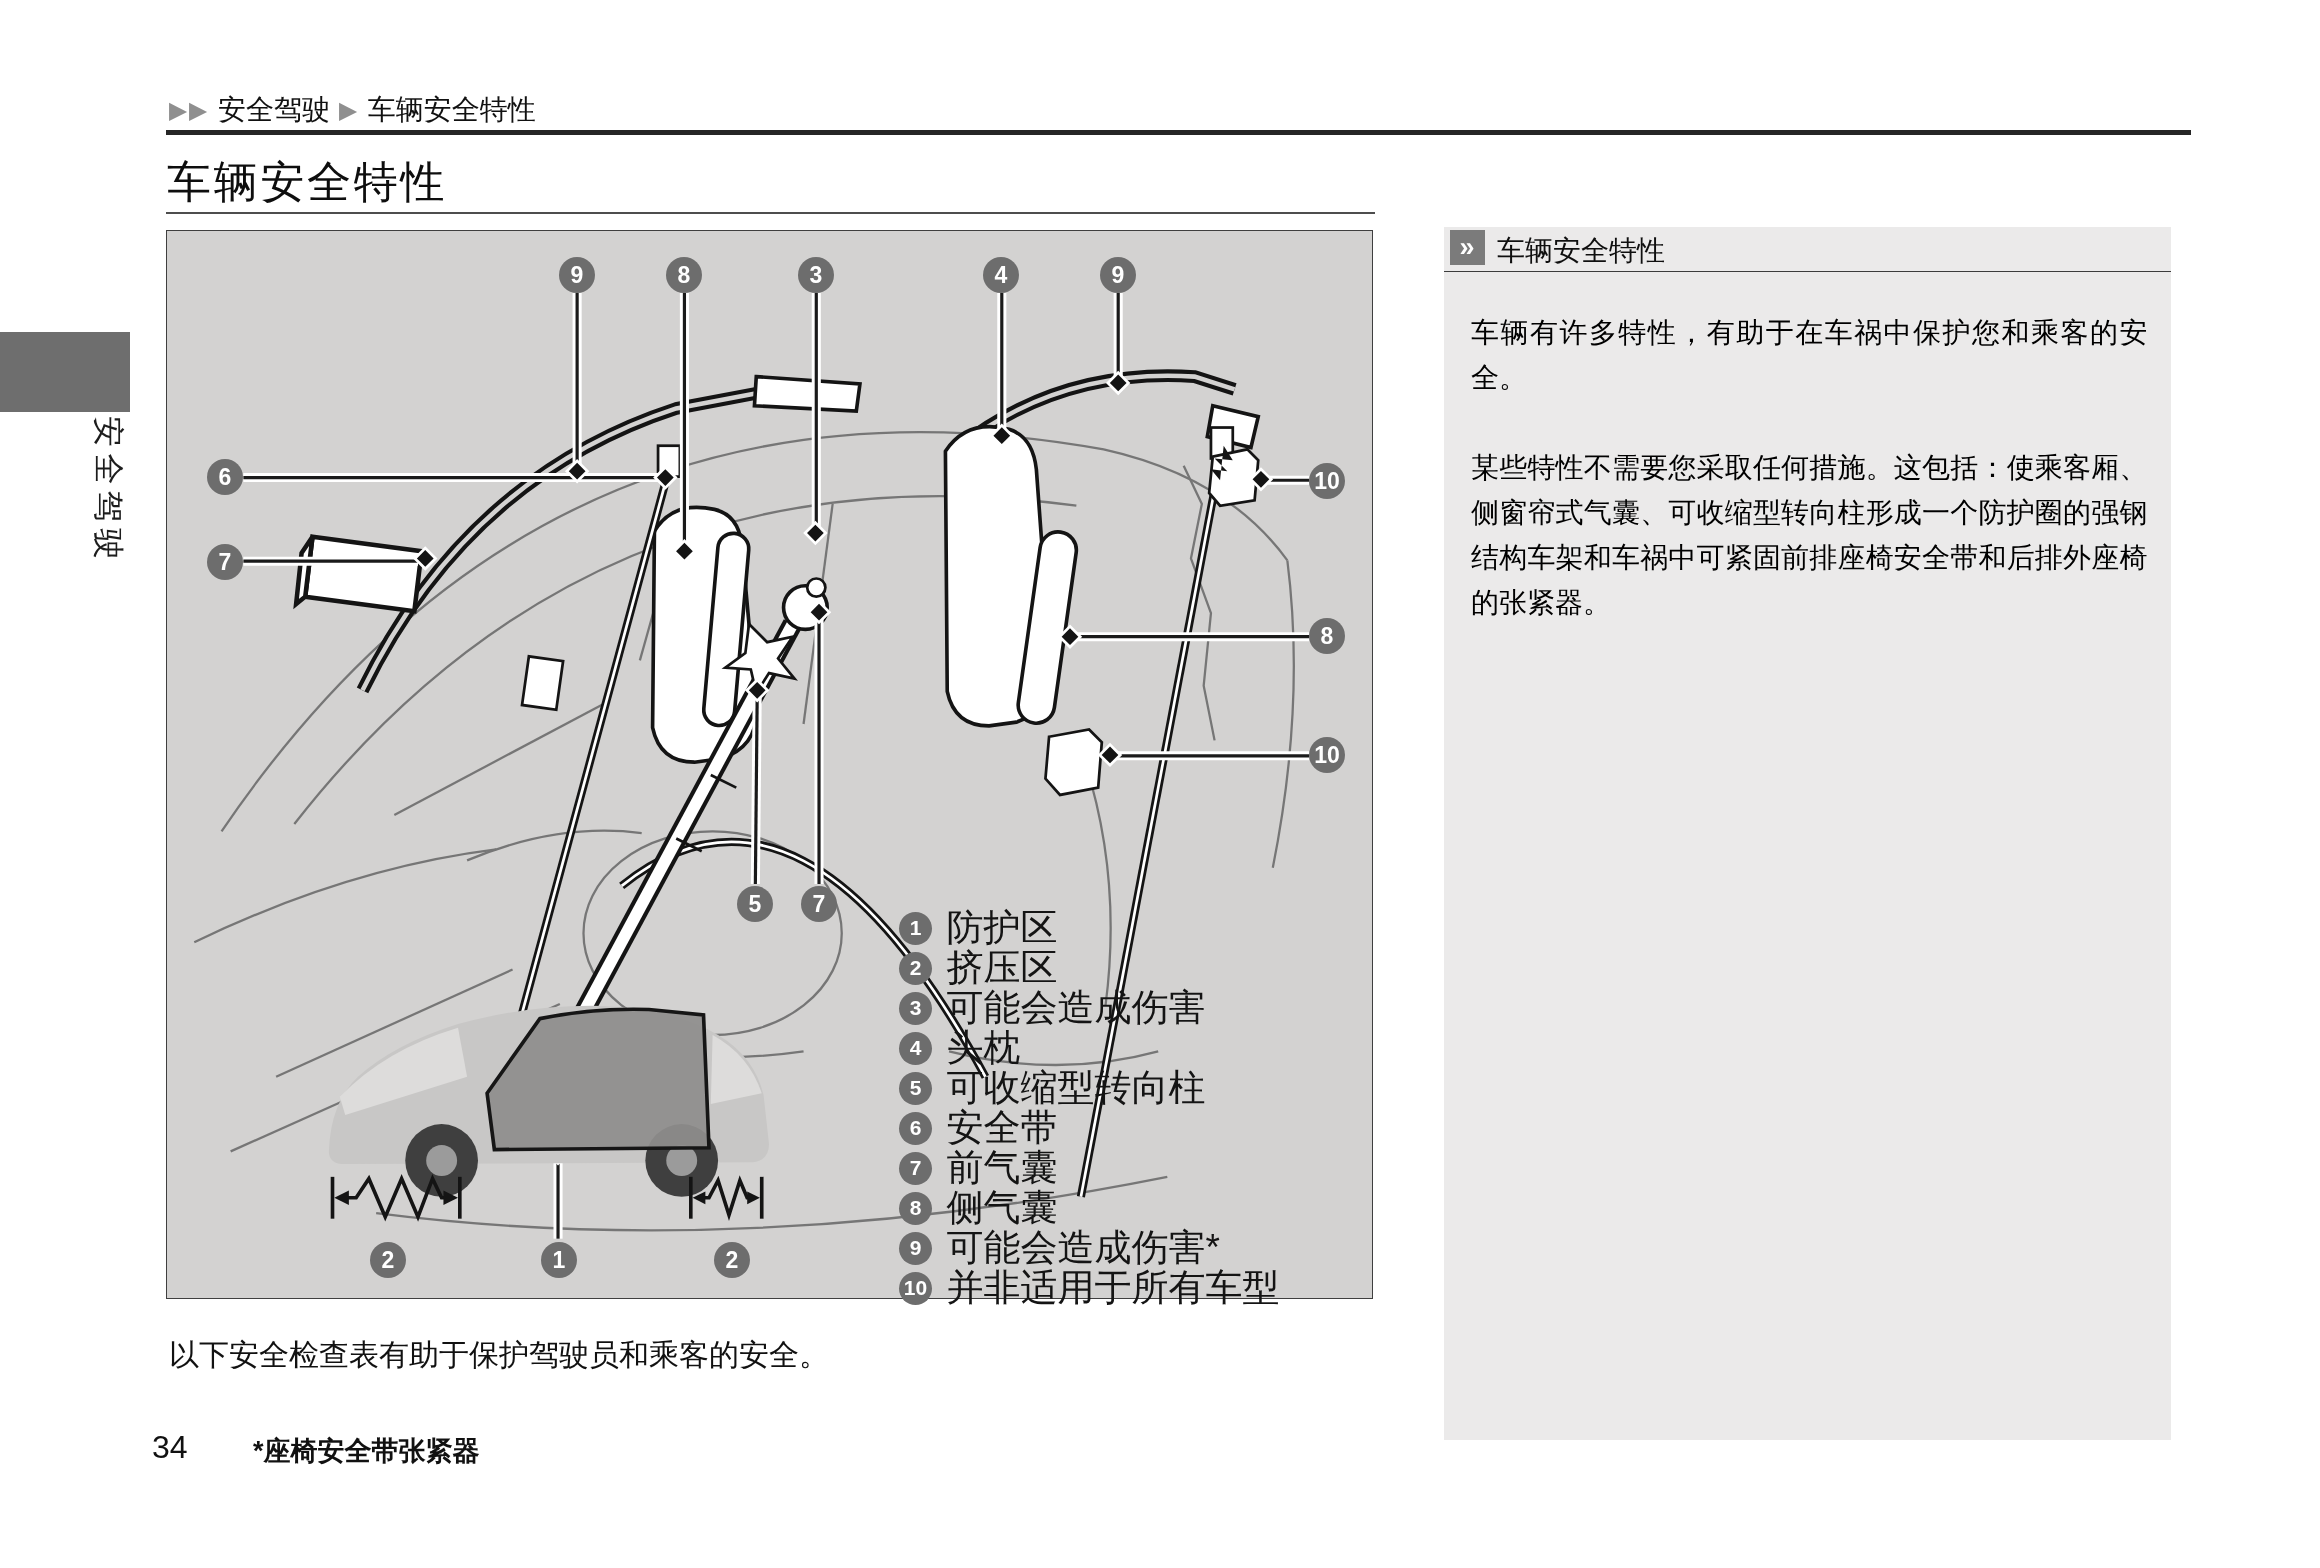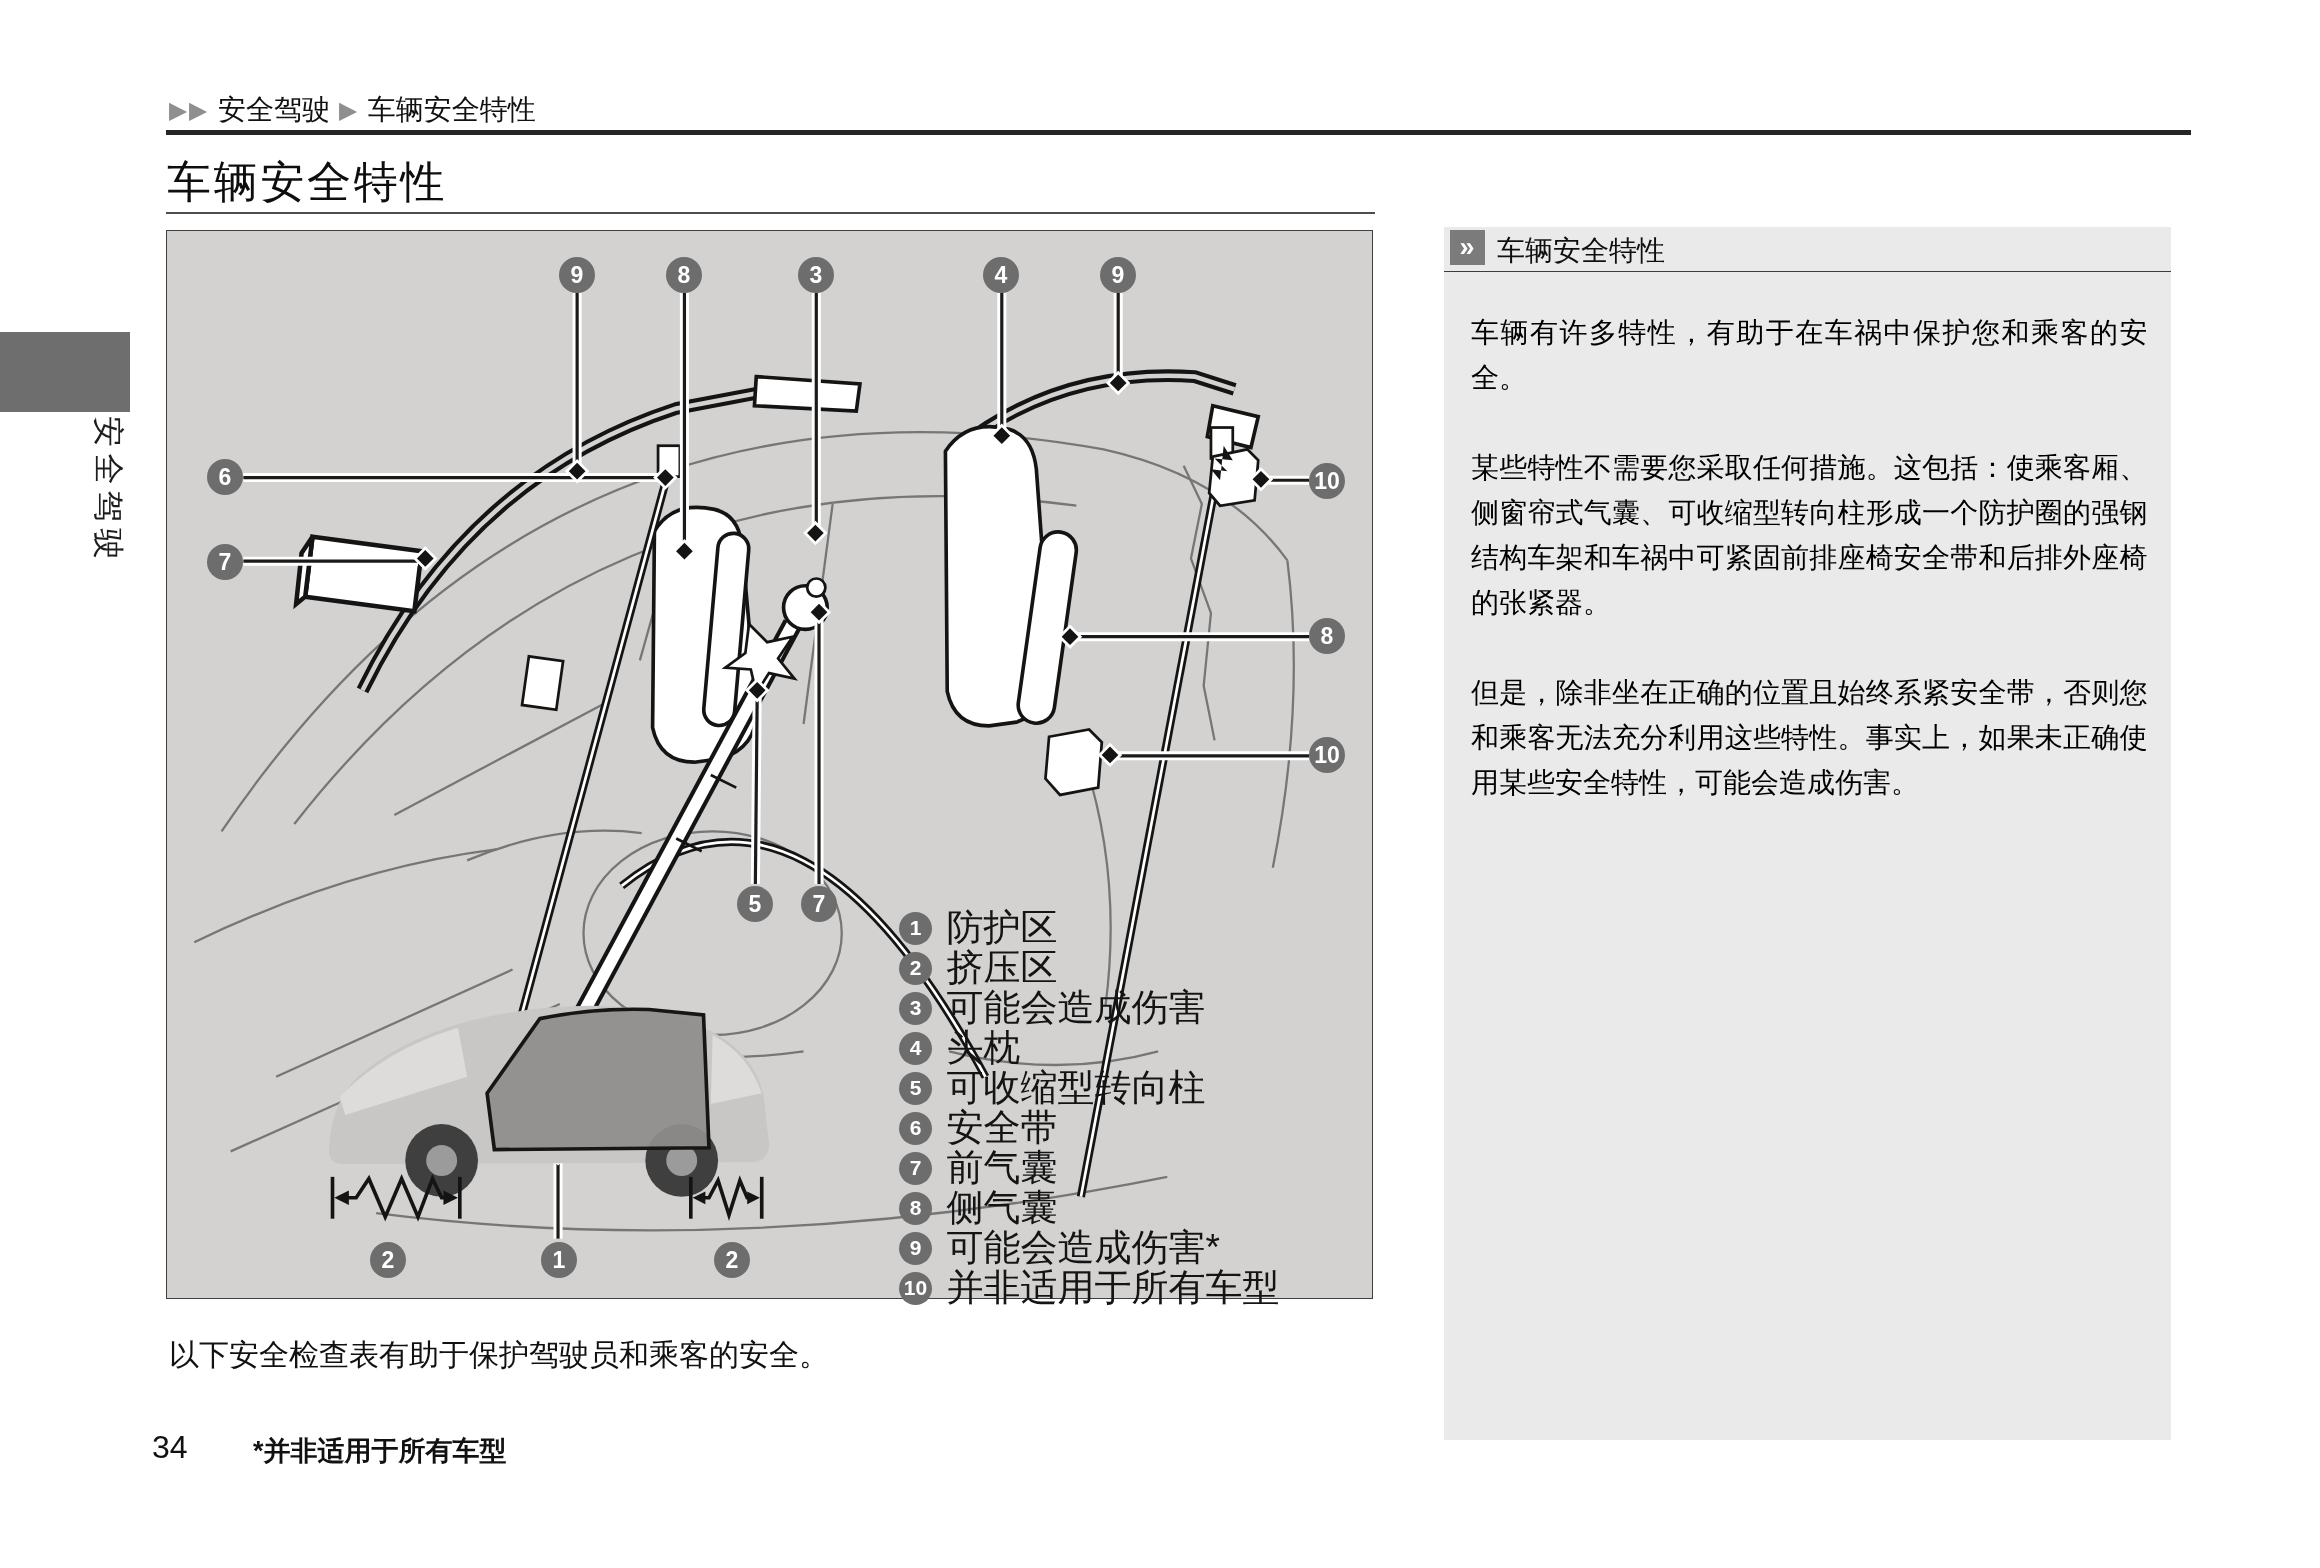--- a/index.html
+++ b/index.html
@@ -263,28 +263,27 @@
       <div class="legend-row">
           <span class="legend-badge">10</span>
           <span class="legend-label">并非适用于所有车型</span>
         </div>
     </div>
   </div>
 
   <div class="body-text">以下安全检查表有助于保护驾驶员和乘客的安全。</div>
 
   <div class="page-number">34</div>
-  <div class="footnote">*并非适用于所有车型</div>
+  <div class="footnote">*座椅安全带张紧器</div>
 
   <div class="sidebar">
     <div class="sidebar-header">
       <div class="sidebar-marker">»</div>
       <div class="sidebar-title">车辆安全特性</div>
     </div>
     <div class="sidebar-body">
       <p>车辆有许多特性，有助于在车祸中保护您和乘客的安全。</p>
       <p>某些特性不需要您采取任何措施。这包括：使乘客厢、侧窗帘式气囊、可收缩型转向柱形成一个防护圈的强钢结构车架和车祸中可紧固前排座椅安全带和后排外座椅的张紧器。</p>
-      <p>但是，除非坐在正确的位置且始终系紧安全带，否则您和乘客无法充分利用这些特性。事实上，如果未正确使用某些安全特性，可能会造成伤害。</p>
     </div>
   </div>
 
 </div>
 
 
 </body></html>

